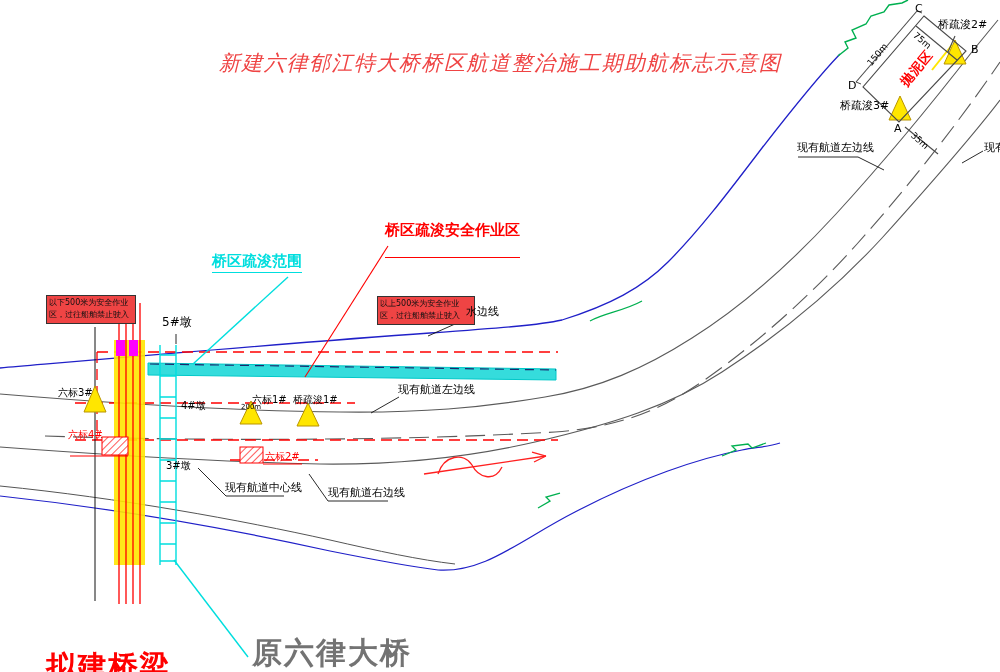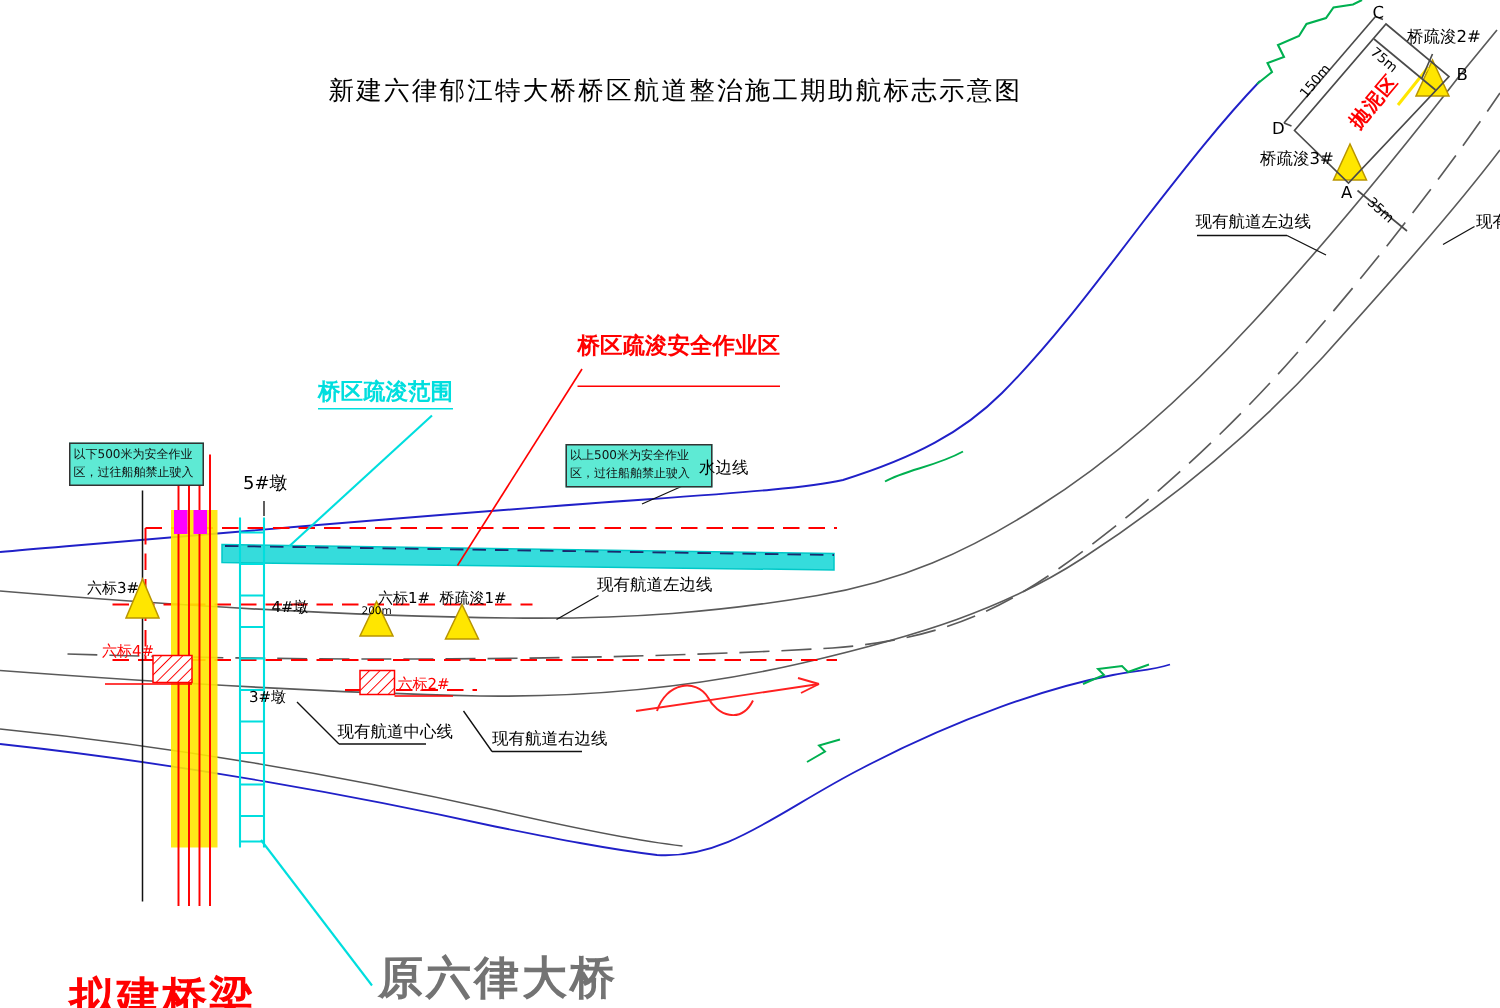--- a/index.html
+++ b/index.html
@@ -1,32 +1,32 @@
 <!DOCTYPE html>
 <html><head>
 <meta charset="utf-8">
 <style>
   html,body{margin:0;padding:0;background:#fff;}
   #canvas{position:relative;width:1000px;height:672px;background:#ffffff;overflow:hidden;
           font-family:"DejaVu Sans","Liberation Sans",sans-serif;}
   #drawing{position:absolute;left:0;top:0;}
   .lbl{position:absolute;white-space:nowrap;color:#000;line-height:1.1;}
-  .t-title{font-size:17px;letter-spacing:1.5px;color:#000000;}
+  .t-title{font-size:21px;letter-spacing:1.5px;color:#ef4444;font-style:italic;}
   .t-big-red{font-size:30px;font-weight:bold;color:#ff0000;letter-spacing:1px;margin-top:44px;}
   .t-big-cyan{font-size:30px;font-weight:bold;color:#737373;letter-spacing:2px;}
   .t-zone-red{font-size:15px;font-weight:bold;color:#ff0000;border-bottom:1.5px solid #ff0000;padding-bottom:18px;}
   .t-zone-cyan{font-size:15px;font-weight:bold;color:#00dede;border-bottom:1.5px solid #00dede;padding-bottom:2px;}
   .t-s{font-size:10px;}
   .t-m{font-size:11px;}
   .t-red{color:#ff0000;}
   .t-dim{font-size:9px;}
   .t-tiny{font-size:7px;}
   .t-dump{font-size:13px;font-weight:bold;color:#ff0000;letter-spacing:1px;}
   .notice{position:absolute;border:1px solid #333;font-size:8px;line-height:1.55;color:#111;
-          padding:1px 2px;background:#5eead4;}
+          padding:1px 2px;background:#ef4444;}
   .rot{transform-origin:left top;}
 </style>
 </head>
 <body>
 
 <div id="canvas">
 
   <svg id="drawing" width="1000" height="672" viewBox="0 0 1000 672">
     <defs>
       <pattern id="redhatch" width="5" height="5" patternTransform="rotate(45)" patternUnits="userSpaceOnUse">

